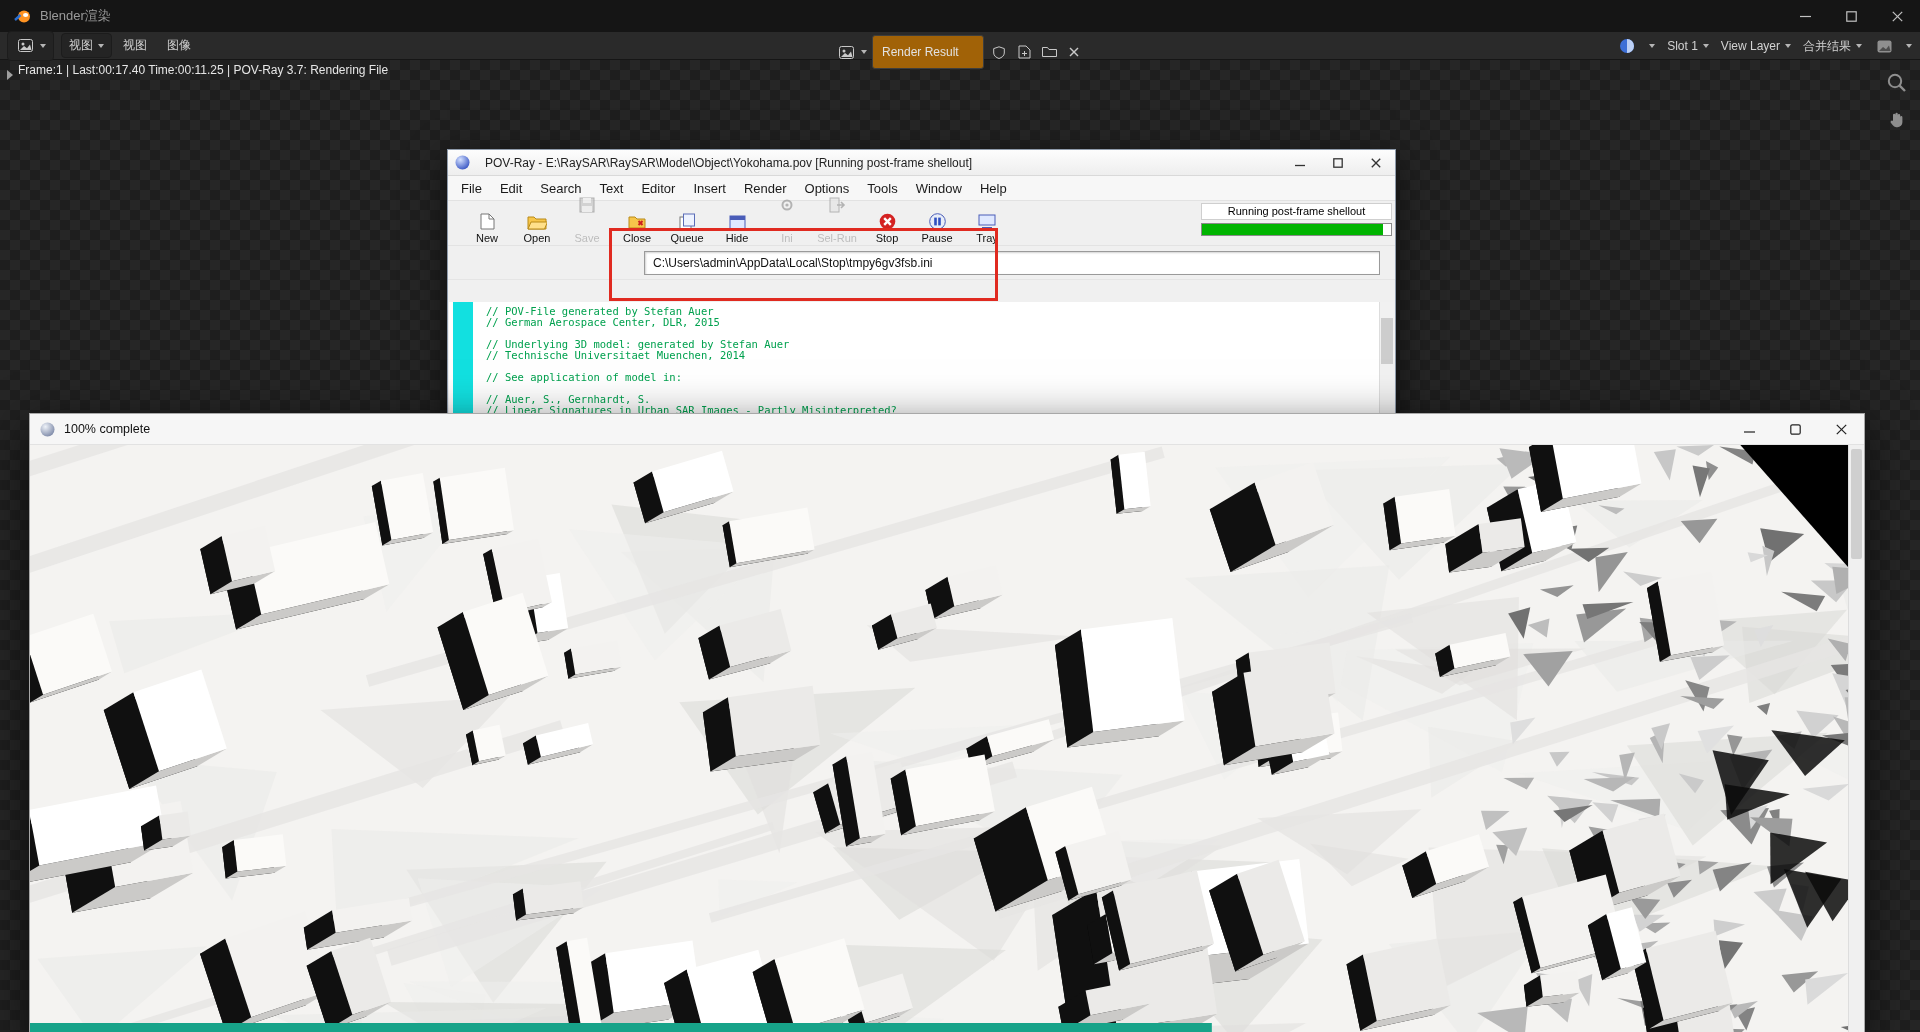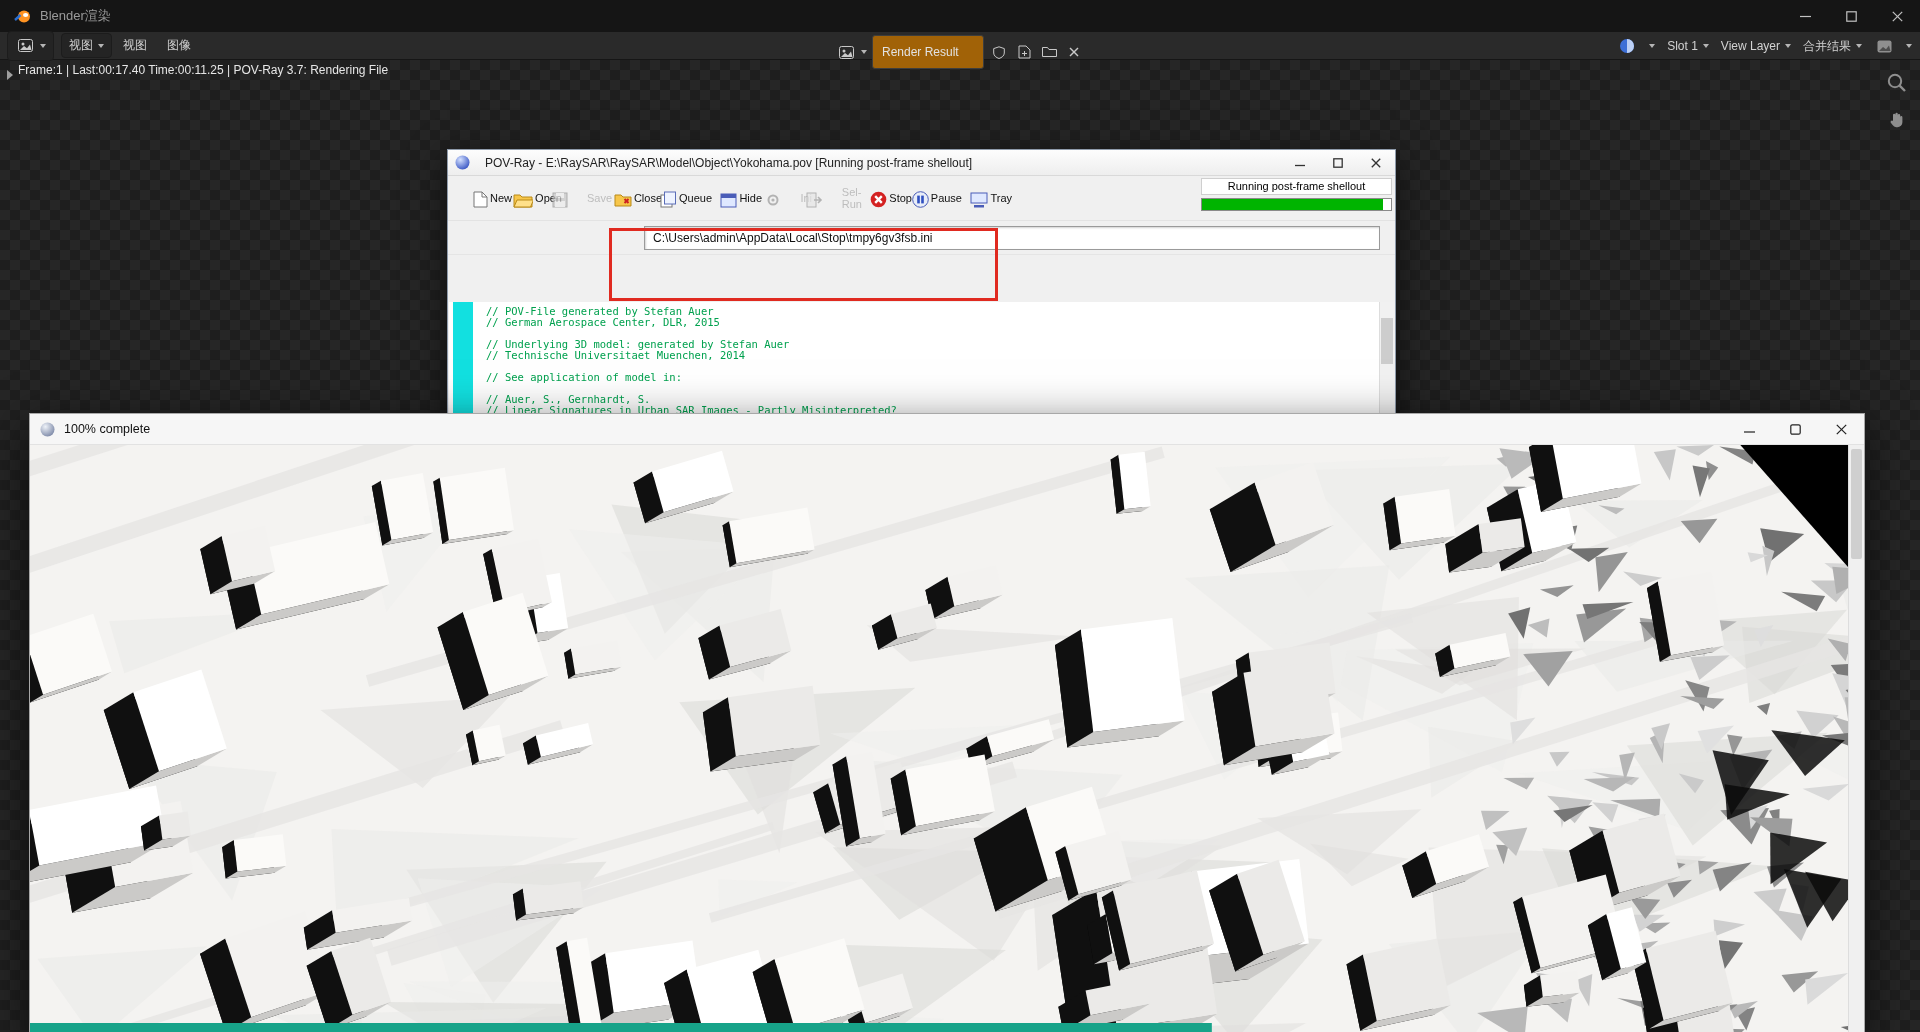--- a/index.html
+++ b/index.html
@@ -30,21 +30,21 @@
   
   .pov{position:absolute;left:447px;top:149px;width:949px;height:470px;background:#f0f0f0;border:1px solid #8f9bab;box-shadow:0 10px 34px rgba(0,0,0,.55);z-index:5;overflow:hidden;}
   .pov-titlebar{height:26px;background:linear-gradient(#fdfdfd,#eeeeee);display:flex;align-items:center;font-size:12px;color:#222;border-bottom:1px solid #d9d9d9;}
   .pov-appicon{margin-left:7px;display:flex;}
   .pov-title{margin-left:15px;white-space:nowrap;}
   .pov-controls{margin-left:auto;display:flex;height:100%;}
   .pov-cbtn{width:38px;display:flex;align-items:center;justify-content:center;}
   .pov-menubar{height:25px;background:#f7f7f7;display:flex;align-items:center;font-size:13px;color:#1a1a1a;border-bottom:1px solid #e2e2e2;padding-left:4px;}
   .pov-menubar .mitem{padding:0 9px;}
   .pov-toolbar{position:relative;height:45px;background:#f0f0f0;display:flex;align-items:center;padding-left:14px;border-bottom:1px solid #e3e3e3;}
-  .tbtn{width:50px;height:42px;display:flex;flex-direction:row;align-items:center;justify-content:flex-end;font-size:11px;color:#111;gap:2px;}
+  .tbtn{width:50px;height:42px;display:flex;flex-direction:column;align-items:center;justify-content:flex-end;font-size:11px;color:#111;gap:2px;}
   .tbtn .ticon{height:20px;display:flex;align-items:flex-end;}
   .tbtn.disabled{color:#a8a8a8;filter:grayscale(1);opacity:.7;gap:19px;}
   .shellout{position:absolute;right:3px;top:2px;width:191px;font-size:11px;color:#000;}
   .shellout .lbl{display:block;text-align:center;background:#fff;border:1px solid #cfcfcf;padding:1px 2px 2px;}
   .pbar{margin-top:3px;height:13px;border:1px solid #8a8a8a;background:#fff;position:relative;overflow:hidden;}
   .pbar .fill{position:absolute;left:0;top:0;bottom:0;width:96%;background:var(--progress-green,#00b400);}
   .pov-pathrow{height:34px;background:#f0f0f0;position:relative;border-bottom:1px solid #e5e5e5;}
   .ini-field{position:absolute;left:196px;right:15px;top:5px;height:24px;background:#fff;border:1px solid #9a9a9a;box-shadow:inset 1px 1px 2px rgba(0,0,0,.18);font-size:12px;color:#111;display:flex;align-items:center;padding:0 8px;white-space:nowrap;overflow:hidden;}
   .pov-tabs{height:22px;background:#f0f0f0;display:flex;align-items:flex-end;padding-left:6px;border-bottom:1px solid #9a9a9a;position:relative;}
   .tab{height:19px;display:flex;align-items:center;padding:0 9px;font-size:11.5px;color:#111;background:#e2e2e2;border:1px solid #9a9a9a;border-bottom:none;border-radius:3px 3px 0 0;margin-right:2px;white-space:nowrap;}
@@ -235,20 +235,33 @@
           </div>
         <div class="pov-cbtn">
             <svg width="10" height="10">
               <line x1="0.8" y1="0.8" x2="9.2" y2="9.2" stroke="#333" stroke-width="1.3"></line>
               <line x1="9.2" y1="0.8" x2="0.8" y2="9.2" stroke="#333" stroke-width="1.3"></line>
             </svg>
           </div>
       </div>
     </div>
 
+    <div class="pov-menubar">
+      <span class="mitem">File</span>
+      <span class="mitem">Edit</span>
+      <span class="mitem">Search</span>
+      <span class="mitem">Text</span>
+      <span class="mitem">Editor</span>
+      <span class="mitem">Insert</span>
+      <span class="mitem">Render</span>
+      <span class="mitem">Options</span>
+      <span class="mitem">Tools</span>
+      <span class="mitem">Window</span>
+      <span class="mitem">Help</span>
+    </div>
 
     <div class="pov-toolbar">
       <div class="tbtn">
         <span class="ticon">
             <svg width="15" height="17">
               <path d="M1 1 h8 l5 5 v10 h-13 Z" fill="#fff" stroke="#777"></path>
               <path d="M9 1 v5 h5" fill="none" stroke="#777"></path>
             </svg>
           </span>
         <span>New</span>

